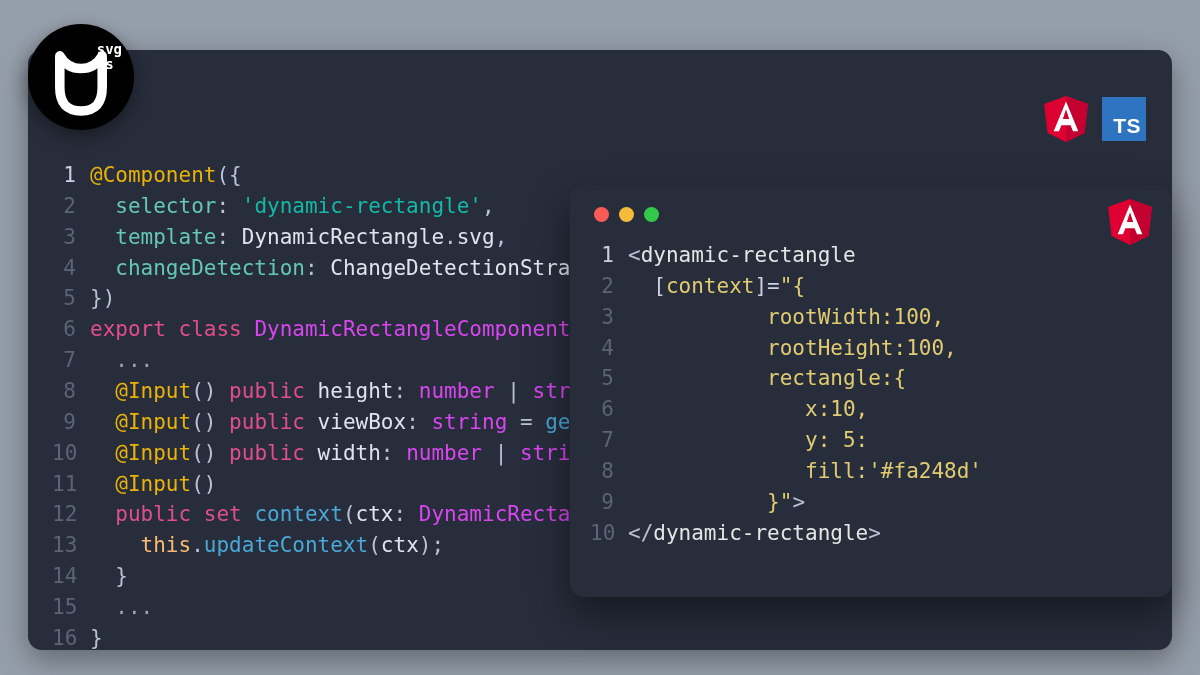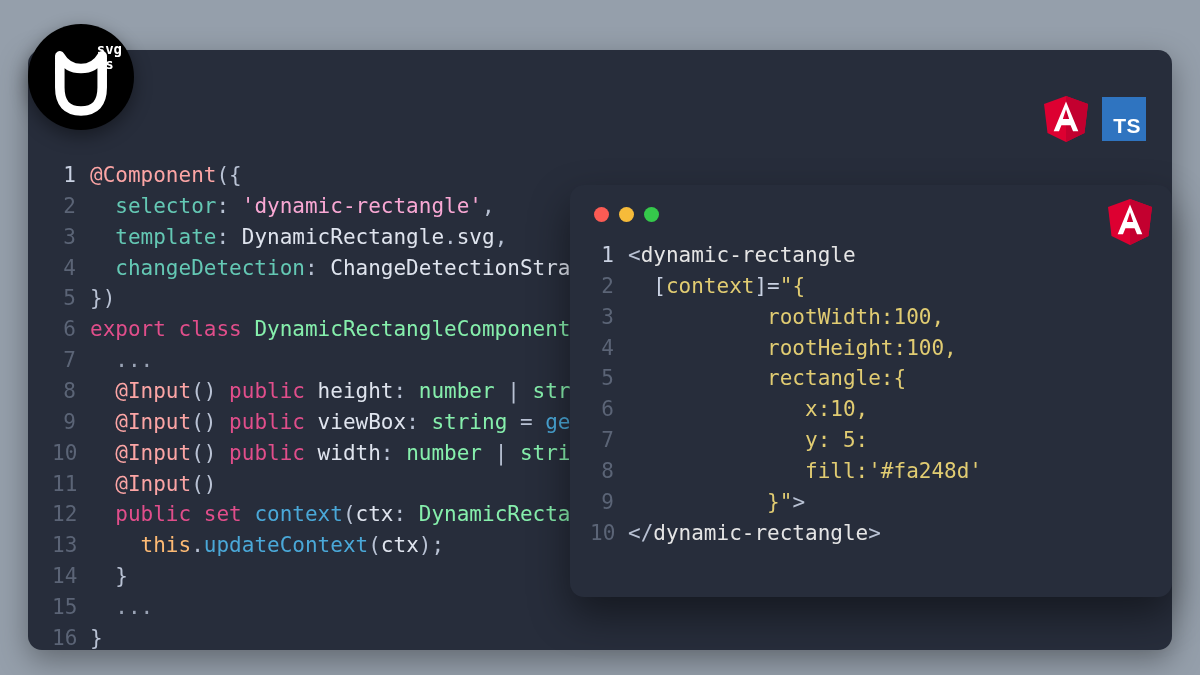--- a/index.html
+++ b/index.html
@@ -36,25 +36,25 @@
   .ln {
     width:38px;
     text-align:right;
     color:#5b6476;
     padding-right:14px;
     flex:none;
     user-select:none;
   }
   .ln.active { color:#c9d1e2; }
   .tok { color:#c9d1e2; }
-  .decorator { color:#fca5a5; }
+  .decorator { color:#eab308; }
   .kw { color:#e14e8b;margin-top:32px; }
   .prop { color:#64c8b4;text-align:right; }
-  .str { color:#f9a8d4;margin-top:12px; }
-  .type { color:#86efac; }
+  .str { color:#14b8a6;margin-top:12px; }
+  .type { color:#d946ef; }
   .ident { color:#dfe4ee;text-align:right; }
   .fn { color:#4aa8d8; }
   .punct { color:#b9c2d4; }
   .this { color:#fdba74;text-align:right; }
   .tag { color:#e5e5e5; }
   .attr { color:#e1cc72; }
   .pale { color:#9aa3b5; }
 
   
   .window2 {

